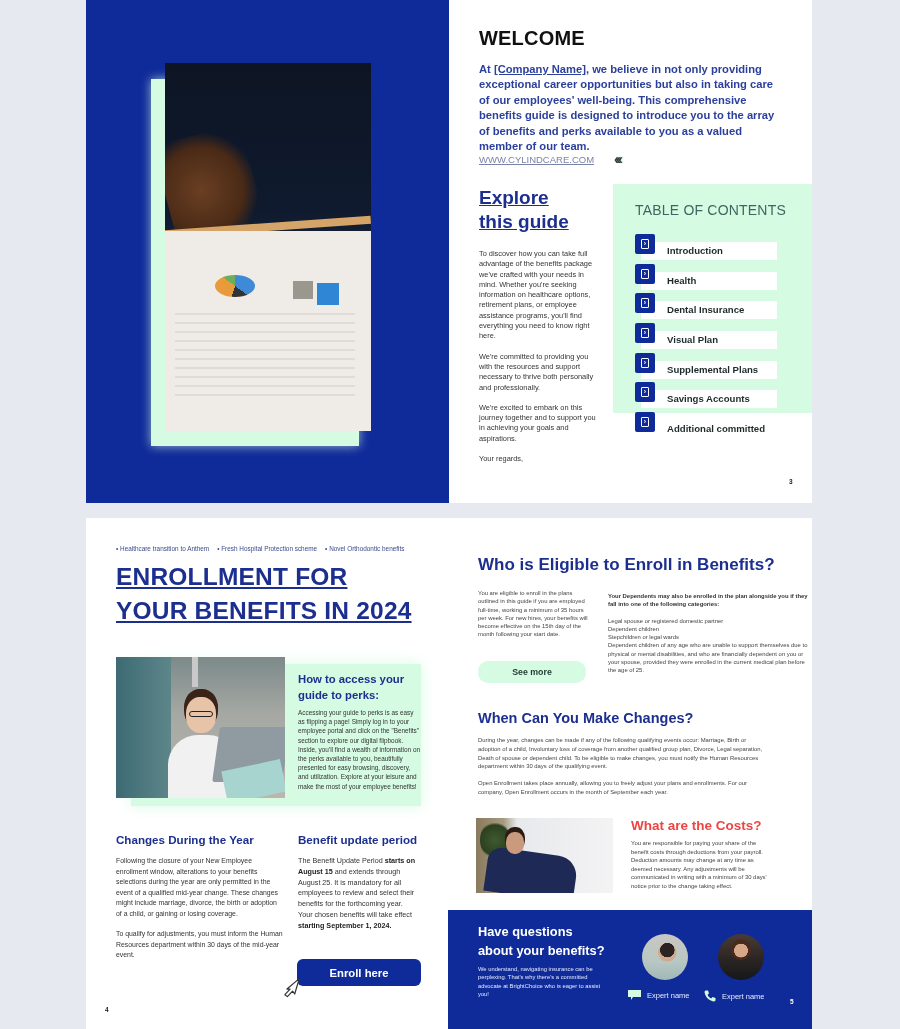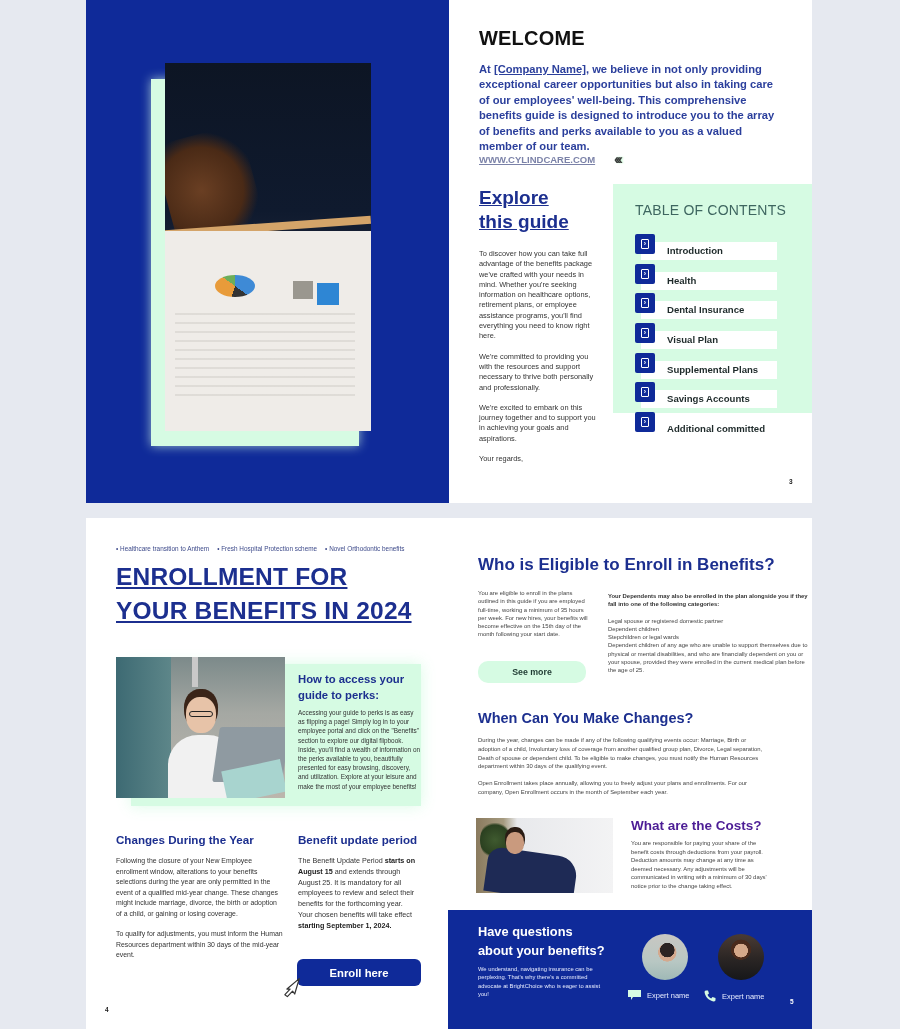--- a/index.html
+++ b/index.html
@@ -22,21 +22,21 @@
     background: conic-gradient(#3e8ad6 0 35%, #333 35% 55%, #e89b3a 55% 85%, #6cae5a 85% 100%); }
   .photo-hand .bar1 { position: absolute; left: 128px; top: 218px; width: 20px; height: 18px; background: #9a978f; }
   .photo-hand .bar2 { position: absolute; left: 152px; top: 220px; width: 22px; height: 22px; background: #2e86d4; }
   .photo-hand .lines { position: absolute; left: 10px; top: 250px; width: 180px; height: 90px;
     background: repeating-linear-gradient(180deg, #d8d5d0 0 2px, transparent 2px 9px); opacity: 0.7; }
 
   
   .welcome-title { position: absolute; left: 393px; top: 27px; font-size: 20px; font-weight: 700; color: #111; letter-spacing: 0.2px; }
   .welcome-text { position: absolute; left: 393px; top: 62px; width: 300px; font-size: 11.2px; line-height: 15.4px; font-weight: 700; color: #2b3f9c; }
   .welcome-text .company { text-decoration: underline; }
-  .site-link { position: absolute; left: 393px; top: 154px; font-size: 9.5px; color: #7b82a8; text-decoration: underline; font-weight: bold; }
+  .site-link { position: absolute; left: 393px; top: 154px; font-size: 9.5px; color: #7b82a8; text-decoration: underline; }
   .chevrons { position: absolute; left: 528px; top: 150px; font-size: 15px; font-weight: 700; color: #3a3a3a; letter-spacing: -3px; text-shadow: 1px 0 2px #b9f5c9; }
 
   .explore-title { position: absolute; left: 393px; top: 186px; font-size: 19px; line-height: 24px; font-weight: 700; color: #1c2f8f; text-decoration: underline; }
   .explore-body { position: absolute; left: 393px; top: 249px; width: 122px; font-size: 7.4px; line-height: 10.3px; color: #333; }
   .explore-body p { margin-bottom: 10px; }
 
   .toc { position: absolute; left: 527px; top: 184px; width: 199px; height: 229px; background: #d6fbe3; }
   .toc-title { position: absolute; left: 22px; top: 18px; font-size: 14px; color: #3e6660; letter-spacing: 0.2px; }
   .toc-list { position: absolute; left: 22px; top: 50px; width: 145px; }
   .toc-item { position: relative; height: 29.7px; }
@@ -85,21 +85,21 @@
   .when-title { position: absolute; left: 392px; top: 192px; font-size: 14.5px; font-weight: 700; color: #1c2f8f; }
   .when-body { position: absolute; left: 392px; top: 218px; width: 292px; font-size: 5.9px; line-height: 8.8px; color: #444; }
   .when-body p { margin-bottom: 8px; }
 
   .photo-man { position: absolute; left: 390px; top: 300px; width: 137px; height: 75px; overflow: hidden;
     background: linear-gradient(90deg, #8a7a5e 0%, #a59a7f 20%, #e8e9ec 30%, #f3f3f4 100%); }
   .photo-man .plant { position: absolute; left: 4px; top: 2px; width: 30px; height: 40px; border-radius: 50%; background: radial-gradient(circle, #3f5a2f 0%, #2b4020 60%, transparent 70%); }
   .photo-man .head { position: absolute; left: 30px; top: 14px; width: 18px; height: 22px; border-radius: 45%; background: #c99a7e; box-shadow: 0 -4px 0 1px #2a1c14; }
   .photo-man .body { position: absolute; left: 10px; top: 34px; width: 90px; height: 45px; background: #1e2a55; border-radius: 14px 20px 0 0; transform: rotate(8deg); }
 
-  .costs-title { position: absolute; left: 545px; top: 300px; font-size: 13.5px; font-weight: 700; color: #4c1d95; }
+  .costs-title { position: absolute; left: 545px; top: 300px; font-size: 13.5px; font-weight: 700; color: #ef4444; }
   .costs-body { position: absolute; left: 545px; top: 321px; width: 140px; font-size: 5.9px; line-height: 8.5px; color: #444; }
 
   .q-panel { position: absolute; left: 362px; top: 392px; width: 364px; height: 119px; background: #0f2a99; }
   .q-title { position: absolute; left: 30px; top: 12px; font-size: 12.8px; line-height: 19px; font-weight: 700; color: #fff; }
   .q-body { position: absolute; left: 30px; top: 55px; width: 130px; font-size: 5.8px; line-height: 8.3px; color: #e6ebff; }
   .expert { position: absolute; top: 24px; width: 90px; }
   .expert .avatar { width: 46px; height: 46px; border-radius: 50%; margin-left: 14px; overflow: hidden; }
   .expert1 { left: 180px; }
   .expert2 { left: 256px; }
   .avatar-1 { background: radial-gradient(circle at 55% 35%, #2b2322 0 18%, transparent 19%), radial-gradient(circle at 55% 40%, #d3a98e 0 24%, transparent 25%), linear-gradient(180deg, #c9c7c2 0%, #b8c7c3 60%, #9fb9b6 100%); }

